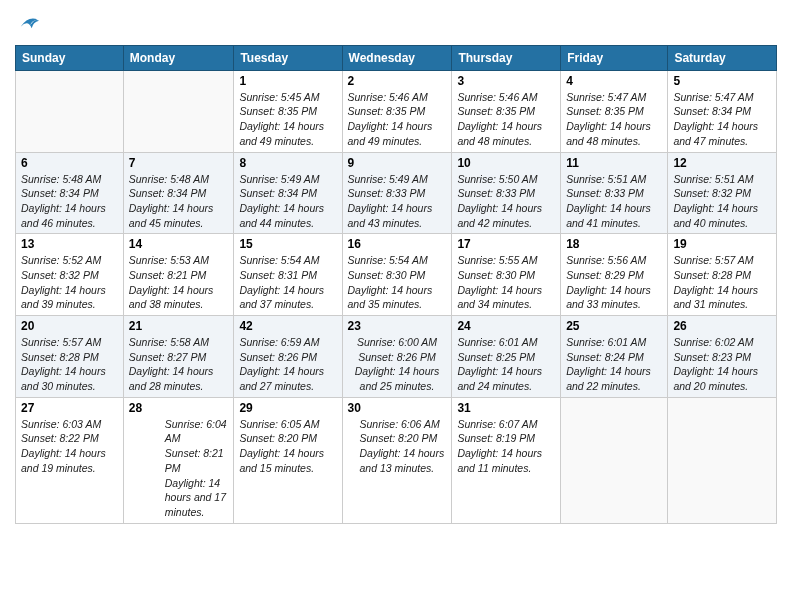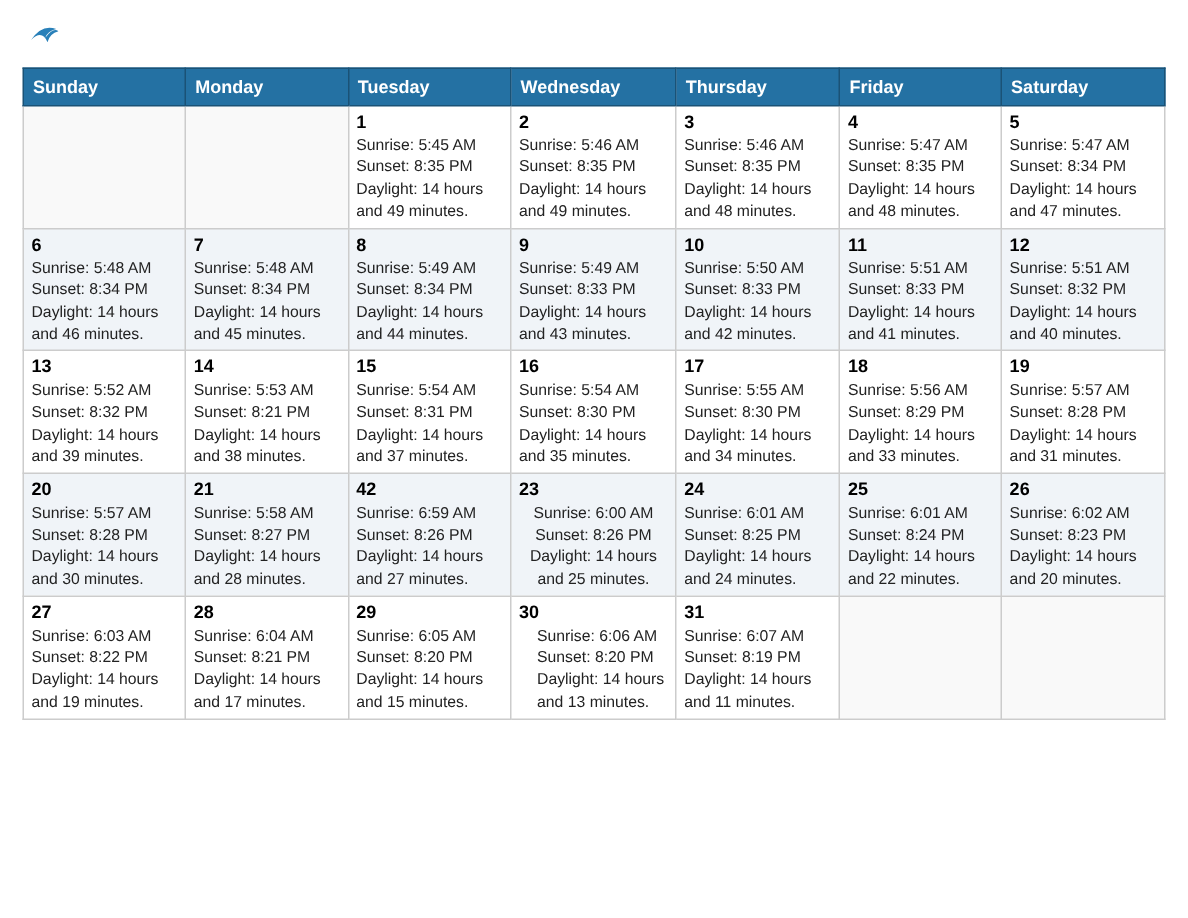--- a/index.html
+++ b/index.html
@@ -78,20 +78,21 @@
     .day-number {
       font-weight: bold;
       font-size: 12px;
       margin-bottom: 2px;
       display: block;
     }
     .day-info {
       font-size: 10.5px;
       color: #222;
       line-height: 1.4;
+      font-style: italic;
     }
     .row-alt td {
       background: #f0f4f8;
     }
   </style>
 </head>
 <body>
 
 <div class="header-area">
   <div class="logo">
@@ -296,21 +297,21 @@
       </tr>
       <tr>
         <td>
           <span class="day-number">27</span>
           <div class="day-info" style="white-space: pre-line;">Sunrise: 6:03 AM
 Sunset: 8:22 PM
 Daylight: 14 hours and 19 minutes.</div>
         </td>
         <td>
           <span class="day-number">28</span>
-          <div class="day-info" style="white-space: pre-line;">Sunrise: 6:04 AM
+          <div class="day-info" style="white-space: pre-line; margin-left: 36px;">Sunrise: 6:04 AM
 Sunset: 8:21 PM
 Daylight: 14 hours and 17 minutes.</div>
         </td>
         <td>
           <span class="day-number">29</span>
           <div class="day-info" style="white-space: pre-line;">Sunrise: 6:05 AM
 Sunset: 8:20 PM
 Daylight: 14 hours and 15 minutes.</div>
         </td>
         <td>

